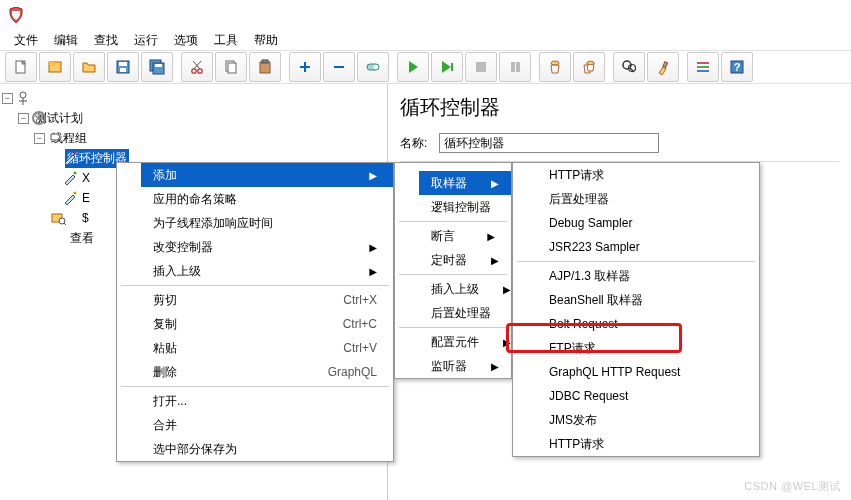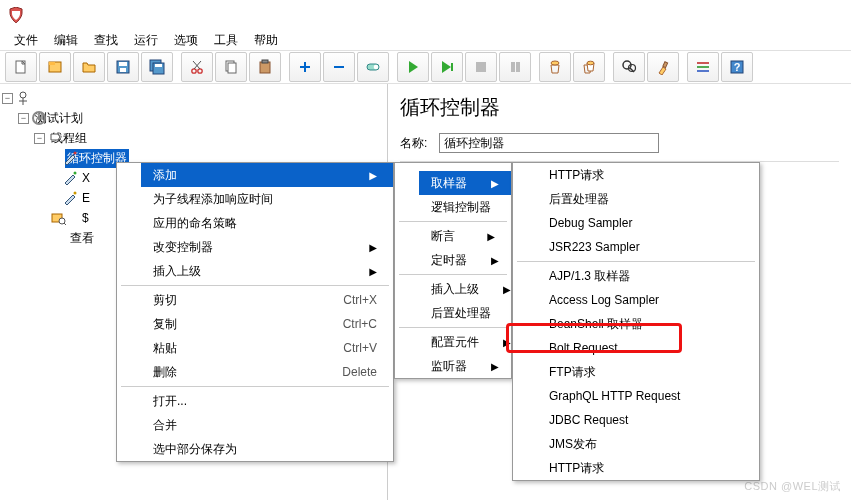--- a/index.html
+++ b/index.html
@@ -288,24 +288,24 @@
     <div class="divider-h"></div>
   </div>
 </div>
 
 <div class="ctx-menu" id="menu1">
   <div class="ctx-item highlight">
       <span>添加</span>
       <span class="arrow">▶</span>
     </div>
   <div class="ctx-item">
+      <span>应用的命名策略</span>
+    </div>
+  <div class="ctx-item">
       <span>为子线程添加响应时间</span>
-    </div>
-  <div class="ctx-item">
-      <span>应用的命名策略</span>
     </div>
   <div class="ctx-item">
       <span>改变控制器</span>
       <span class="arrow">▶</span>
     </div>
   <div class="ctx-item">
       <span>插入上级</span>
       <span class="arrow">▶</span>
     </div>
   <div class="ctx-sep"></div>
@@ -316,21 +316,21 @@
   <div class="ctx-item">
       <span>复制</span>
       <span class="shortcut">Ctrl+C</span>
     </div>
   <div class="ctx-item">
       <span>粘贴</span>
       <span class="shortcut">Ctrl+V</span>
     </div>
   <div class="ctx-item">
       <span>删除</span>
-      <span class="shortcut">Delete</span>
+      <span class="shortcut">GraphQL</span>
     </div>
   <div class="ctx-sep"></div>
   <div class="ctx-item">
       <span>打开...</span>
     </div>
   <div class="ctx-item">
       <span>合并</span>
     </div>
   <div class="ctx-item">
       <span>选中部分保存为</span>
@@ -386,23 +386,20 @@
       <span>Debug Sampler</span>
     </div>
   <div class="ctx-item">
       <span>JSR223 Sampler</span>
     </div>
   <div class="ctx-sep"></div>
   <div class="ctx-item">
       <span>AJP/1.3 取样器</span>
     </div>
   <div class="ctx-item">
-      <span>Access Log Sampler</span>
-    </div>
-  <div class="ctx-item">
       <span>BeanShell 取样器</span>
     </div>
   <div class="ctx-item">
       <span>Bolt Request</span>
     </div>
   <div class="ctx-item">
       <span>FTP请求</span>
     </div>
   <div class="ctx-item">
       <span>GraphQL HTTP Request</span>

